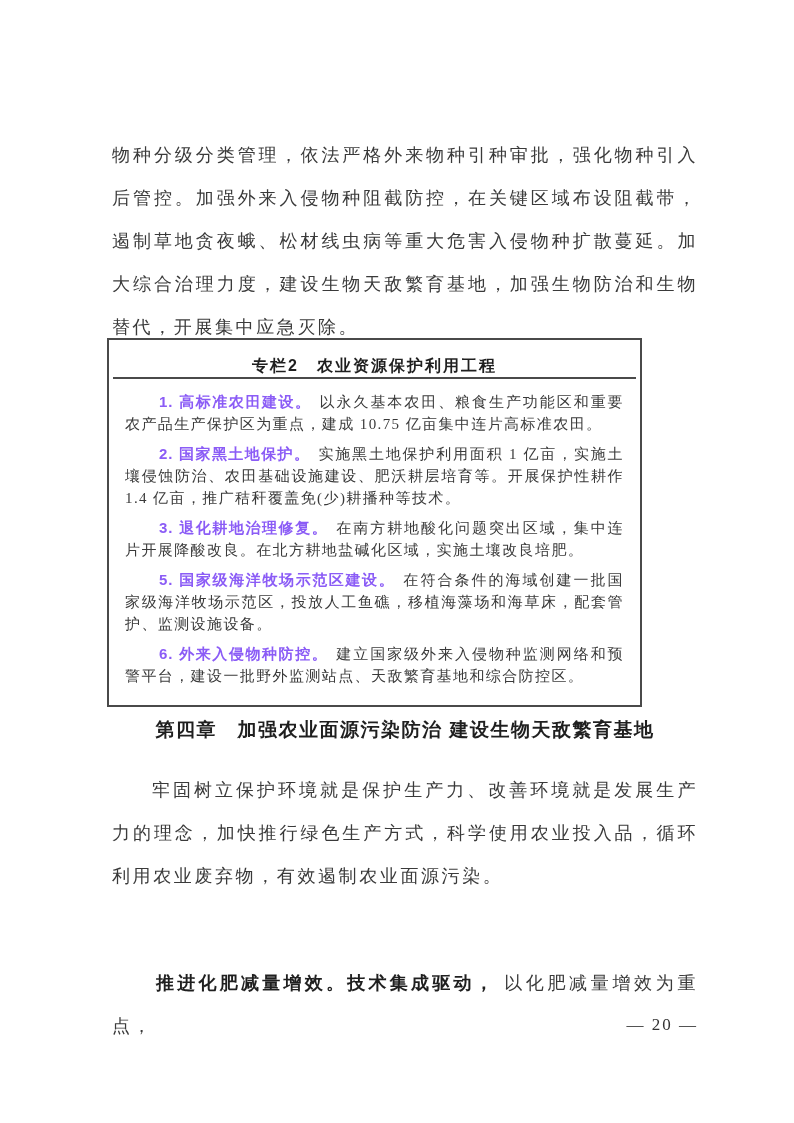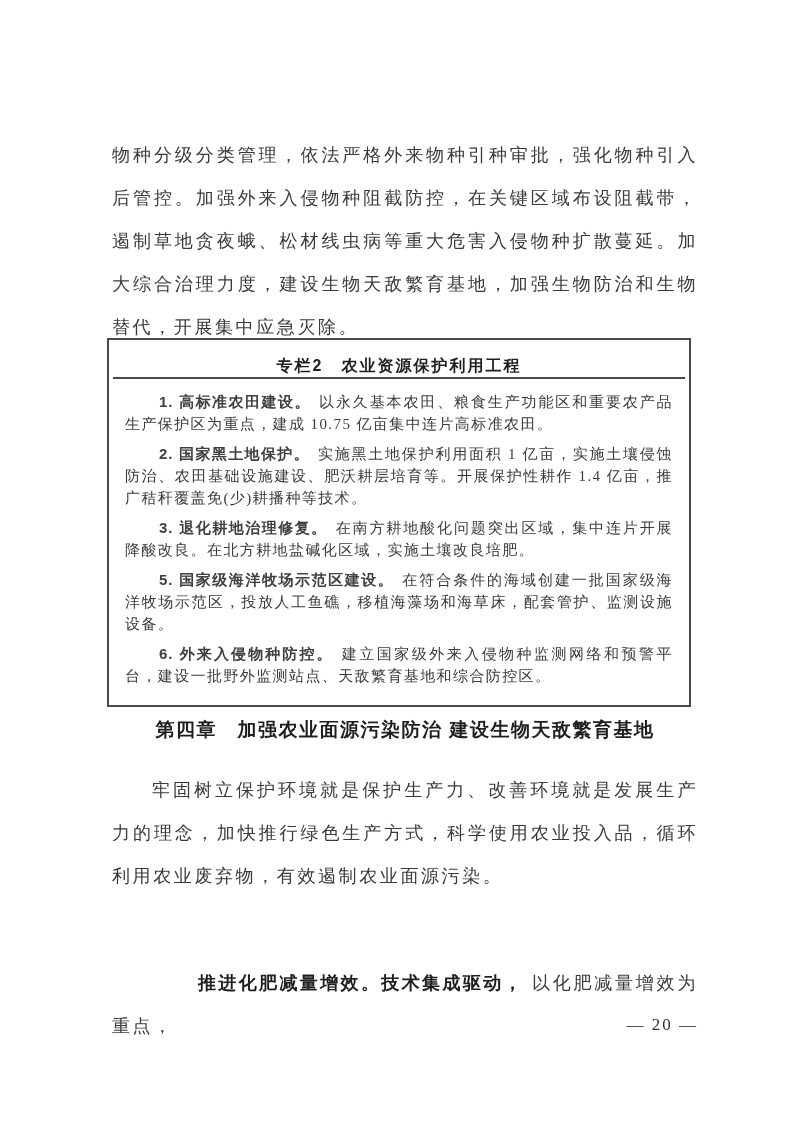--- a/index.html
+++ b/index.html
@@ -12,56 +12,56 @@
     position:relative; width:794px; height:1123px;
     background:#ffffff; overflow:hidden;
   }
   .body-para {
     position:absolute; left:100px; width:594px;
     font-size:18px; line-height:43px; letter-spacing:2.6px;
     color:#3a3a3a; text-align:justify; text-justify:inter-character;
   }
   .intro-para { top:122px; }
   .feature-box {
-    position:absolute; left:99px; top:330px; width:584px;
+    position:absolute; left:99px; top:330px; width:535px;
     border:2px solid #4a4a4a; background:#ffffff;
   }
   .feature-box-header {
     border-bottom:2px solid #4a4a4a;
     height:35px; line-height:35px; text-align:center;
     font-family:"Liberation Sans","DejaVu Sans",sans-serif;
     font-weight:bold; font-size:16px; letter-spacing:2px; color:#1f1f1f;
   }
   .feature-box-body { padding:8px 8px 10px 8px; }
   .box-item {
     font-size:15px; line-height:22px; letter-spacing:1.4px;
     color:#3a3a3a; text-align:justify; text-justify:inter-character;
     text-indent:30px;
   }
   .box-item .item-label {
     font-family:"Liberation Sans","DejaVu Sans",sans-serif;
-    font-weight:bold; color:#404040; letter-spacing:1px;
+    font-weight:bold; color:#8b5cf6; letter-spacing:1px;
   }
   .chapter-heading {
     position:absolute; left:100px; top:704px; width:594px;
     text-align:center;
     font-family:"Liberation Sans","DejaVu Sans",sans-serif;
     font-weight:bold; font-size:19px; letter-spacing:1.5px; color:#1f1f1f;
     line-height:28px;
   }
   .chapter-para { top:757px; text-indent:40px; }
   .section-heading {
     position:absolute; left:100px; top:905px; width:594px;
     text-align:center; font-size:18px; letter-spacing:2px;
     color:#2e2e2e; line-height:26px;
   }
   .closing-para { top:950px; text-indent:40px; }
   .closing-para .bold-lead {
     font-family:"Liberation Sans","DejaVu Sans",sans-serif;
-    font-weight:bold; color:#1f1f1f; letter-spacing:2.2px;margin-left:42px;
+    font-weight:bold; color:#1f1f1f; letter-spacing:2.2px;
   }
   .page-number {
     position:absolute; right:100px; top:1003px;
     font-size:17px; letter-spacing:2px; color:#333333;
   }
 </style>
 </head>
 <body>
 
 <div class="page">

